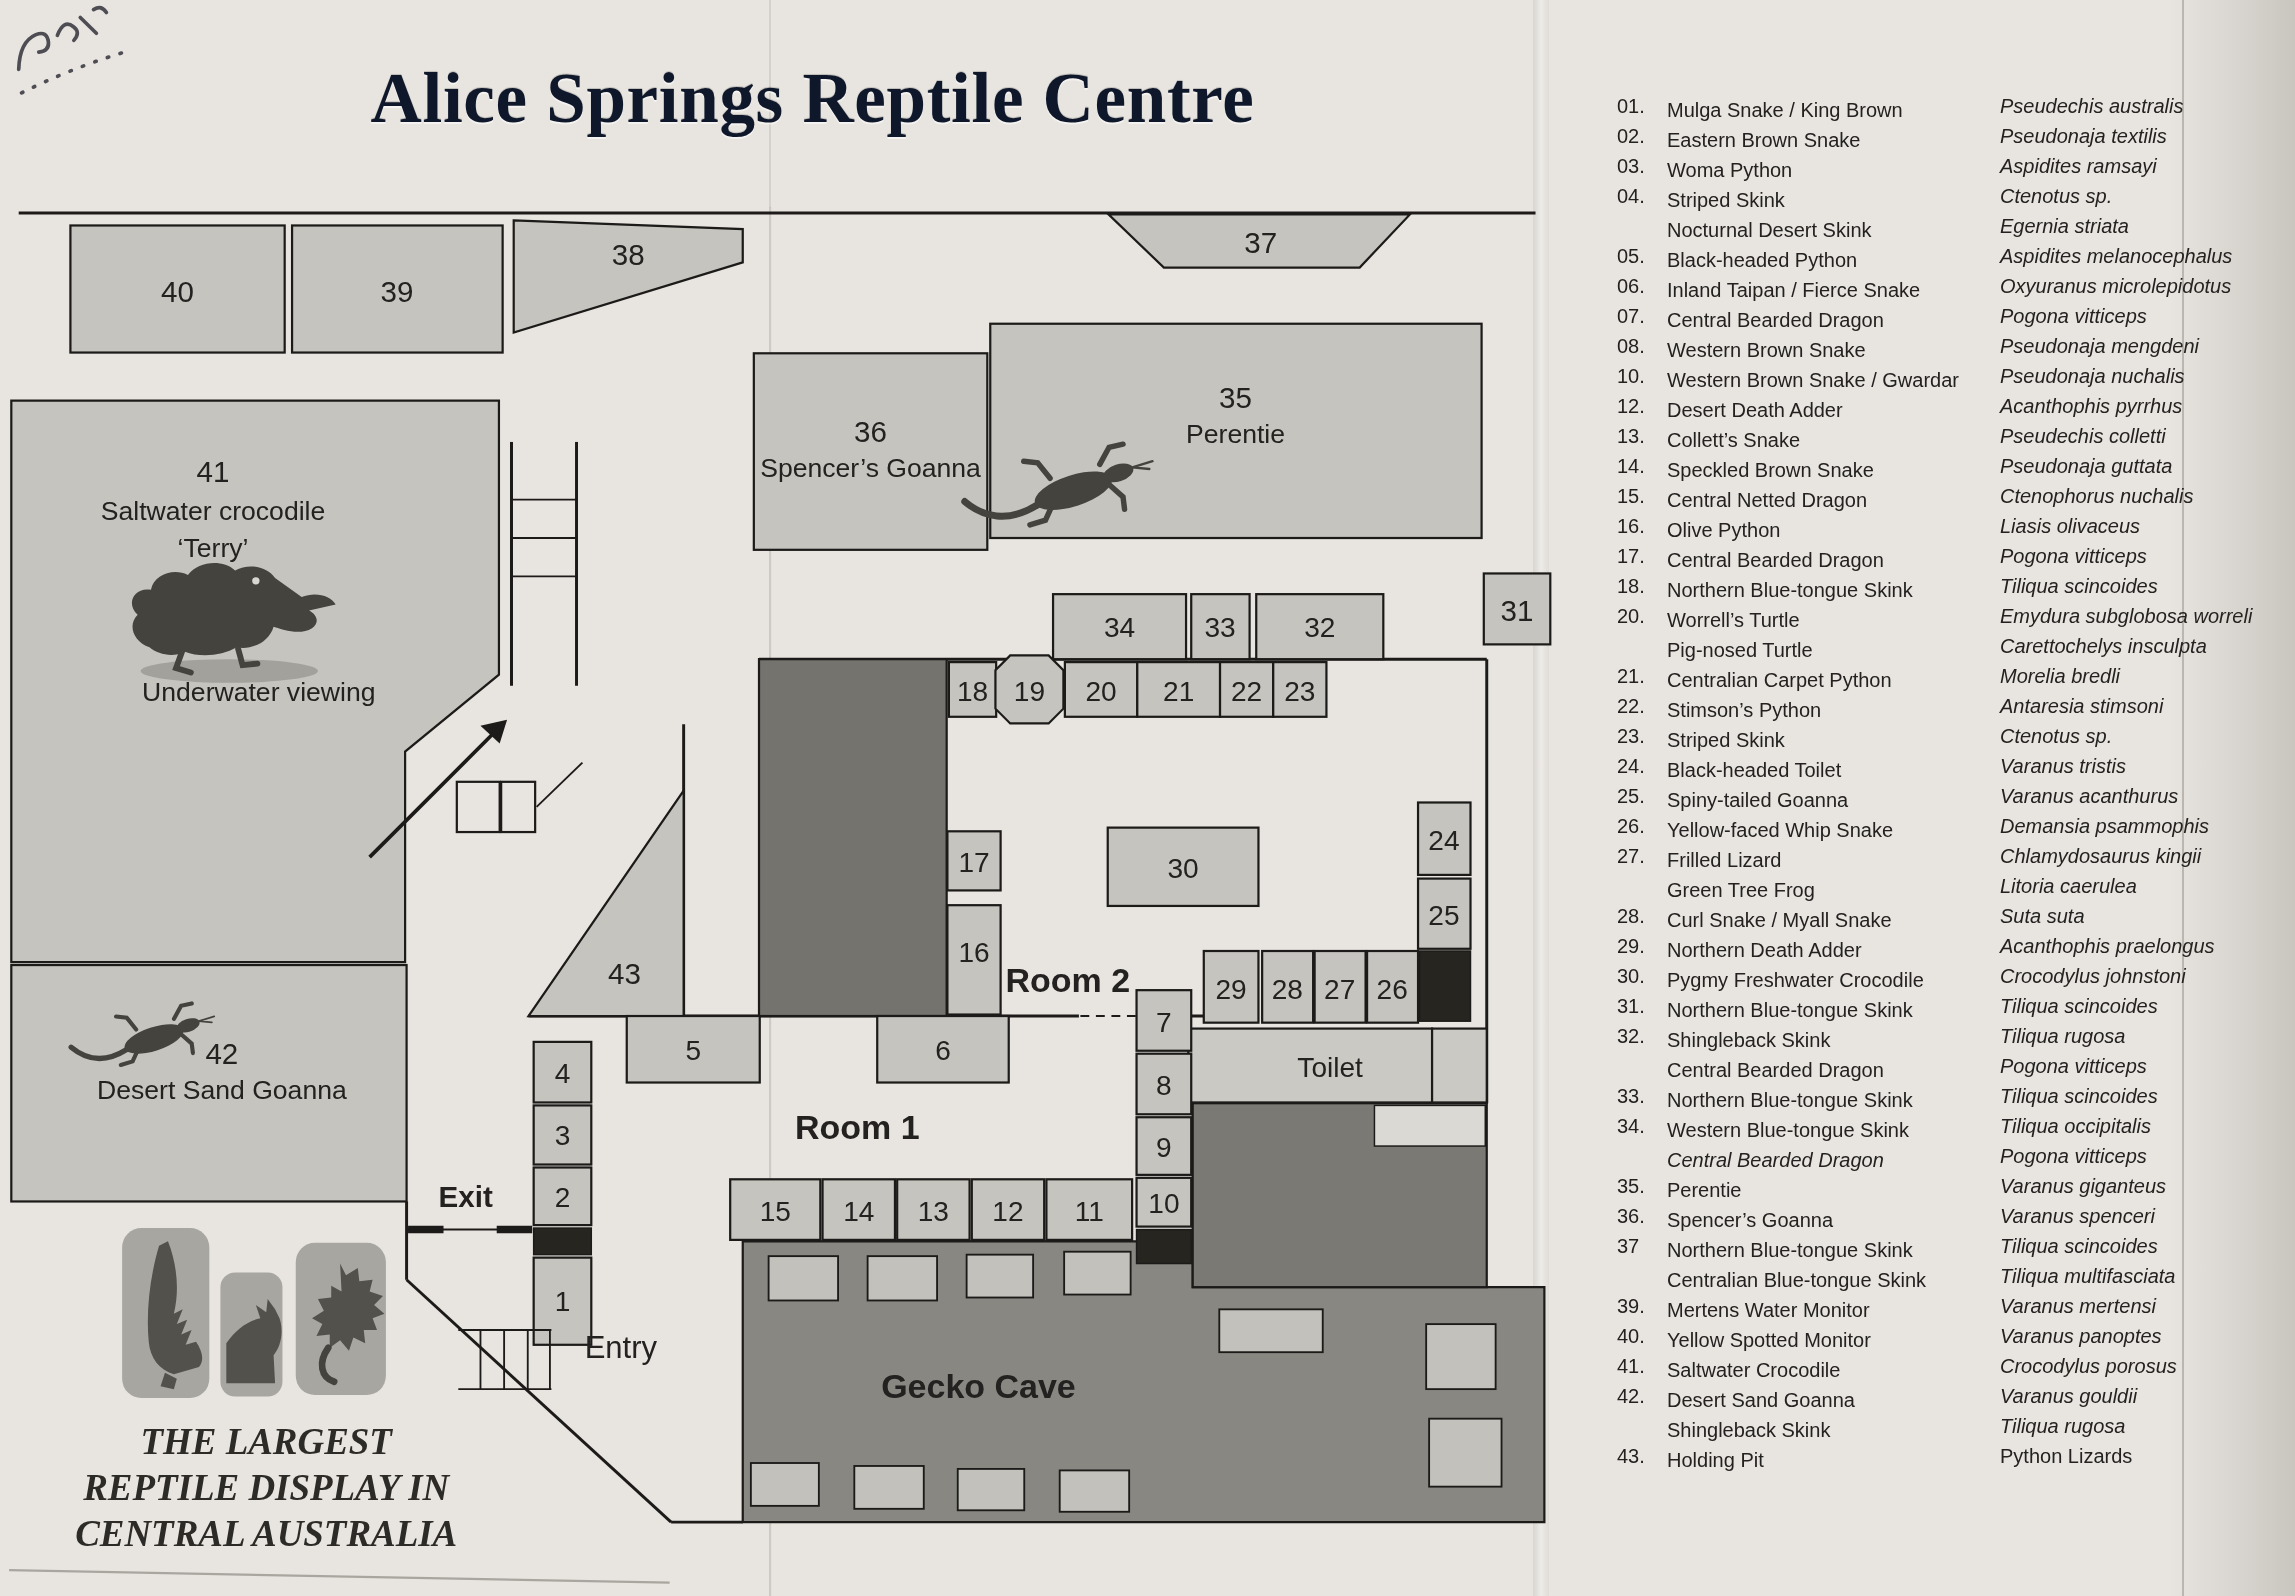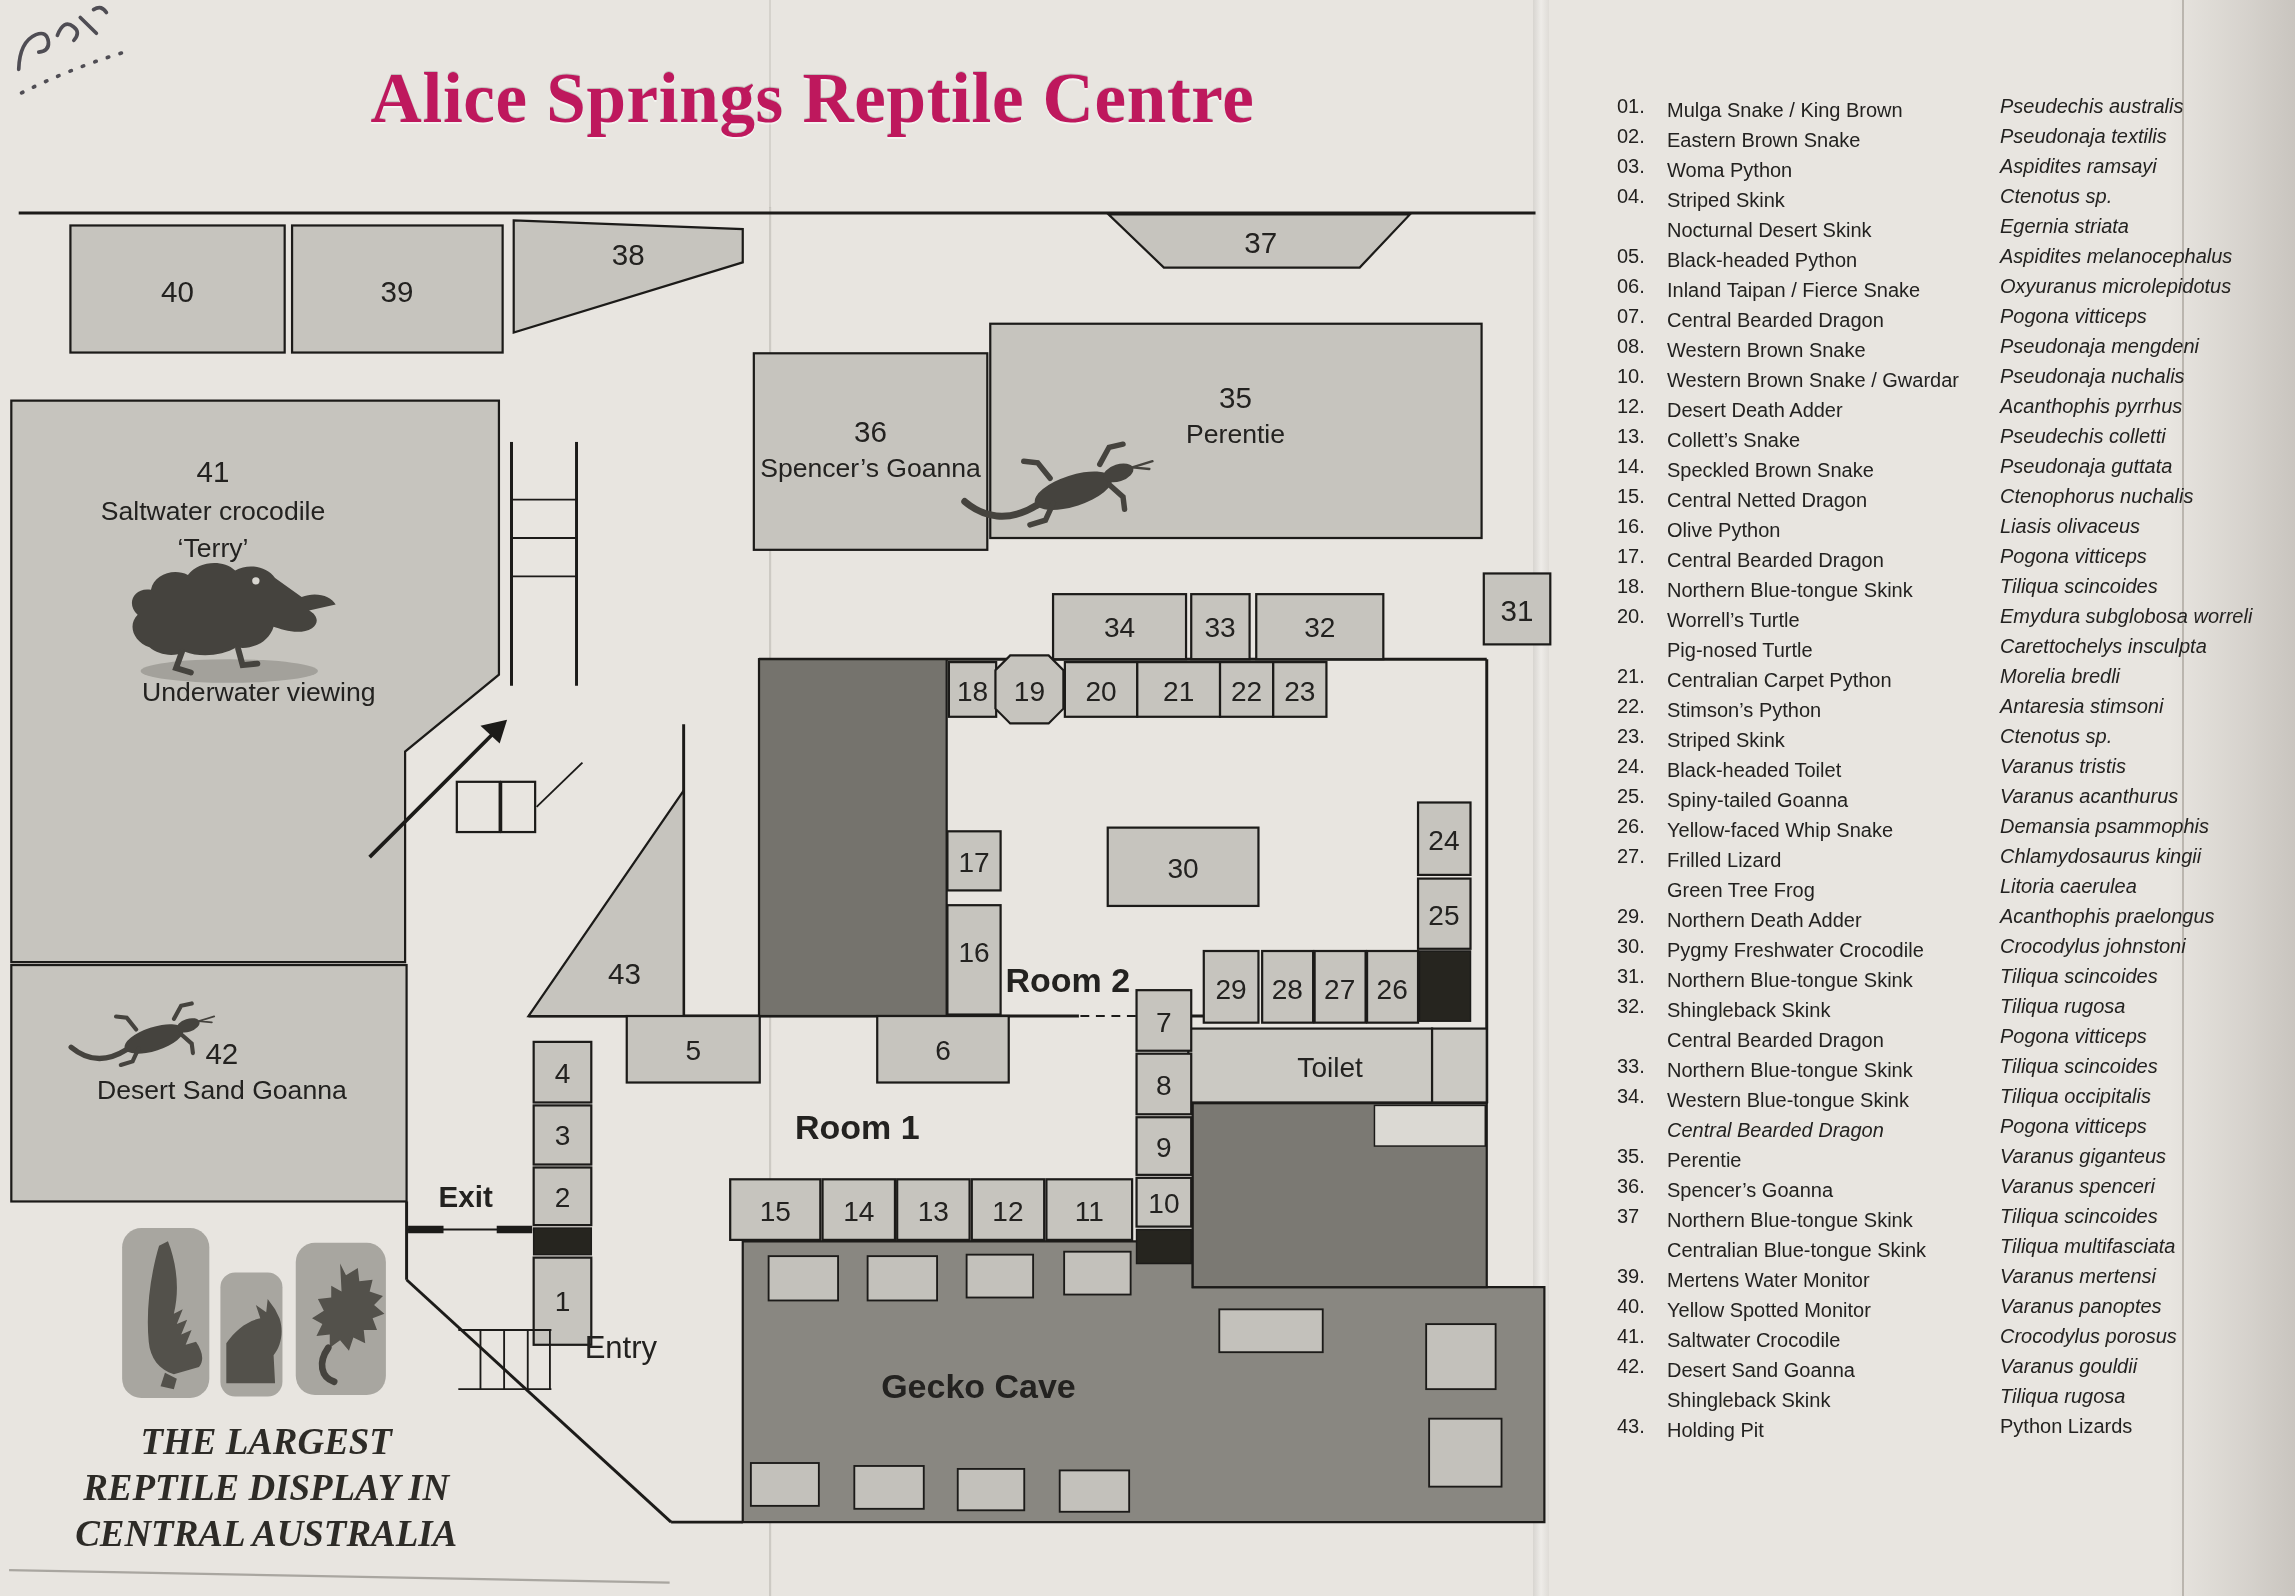--- a/index.html
+++ b/index.html
@@ -5,21 +5,21 @@
   html,body{margin:0;padding:0;background:#cfccc6;}
   .page{position:relative;width:2295px;height:1596px;background:#e8e5e0;overflow:hidden;
         font-family:"Liberation Sans",sans-serif;color:#232220;}
   .page::after{content:'';position:absolute;right:0;top:0;width:126px;height:100%;pointer-events:none;
         background:linear-gradient(to right, rgba(0,0,0,0), rgba(60,50,40,0.10) 60%, rgba(60,50,40,0.18));}
   .edge-line{position:absolute;left:2182px;top:0;width:2.2px;height:100%;background:rgba(90,80,70,.30);}
   .fold{position:absolute;left:1533px;top:0;width:16.3px;height:100%;
         background:linear-gradient(to right, rgba(0,0,0,0.07), rgba(255,255,255,0.25), rgba(0,0,0,0.04));}
   .crease-top{position:absolute;left:769px;top:0;width:2.2px;height:208px;background:#d5d2cc;}
   .page-title{position:absolute;left:44px;top:10.3px;width:1537px;text-align:center;
-        font-family:"Liberation Serif",serif;font-weight:bold;font-size:71px;letter-spacing:0.7px;color:#be185d;
+        font-family:"Liberation Serif",serif;font-weight:bold;font-size:71px;letter-spacing:0.7px;color:#0f172a;
         text-shadow:0 1.5px 0.7px rgba(255,255,255,.55), 0 -0.7px 0.7px rgba(0,0,0,.18);}
   .hand{position:absolute;left:0;top:0;}
   #map{position:absolute;left:0;top:207px;}
   
   .species-list{position:absolute;left:1617px;top:95px;width:669px;}
   .sp-row{position:relative;height:30px;font-size:20px;white-space:nowrap;}
   .sp-num{position:absolute;left:0;top:0;width:47px;}
   .sp-common{position:absolute;left:50px;top:4px;}
   .sp-common.it{font-style:italic;}
   .sp-sci{position:absolute;left:383px;top:0;font-style:italic;}
@@ -424,20 +424,25 @@
         <span class="sp-num">27.</span>
         <span class="sp-common">Frilled Lizard</span>
         <span class="sp-sci">Chlamydosaurus kingii</span>
       </div>
       <div class="sp-row">
         <span class="sp-num"></span>
         <span class="sp-common">Green Tree Frog</span>
         <span class="sp-sci">Litoria caerulea</span>
       </div>
       <div class="sp-row">
+        <span class="sp-num">28.</span>
+        <span class="sp-common">Curl Snake / Myall Snake</span>
+        <span class="sp-sci">Suta suta</span>
+      </div>
+      <div class="sp-row">
         <span class="sp-num">29.</span>
         <span class="sp-common">Northern Death Adder</span>
         <span class="sp-sci">Acanthophis praelongus</span>
       </div>
       <div class="sp-row">
         <span class="sp-num">30.</span>
         <span class="sp-common">Pygmy Freshwater Crocodile</span>
         <span class="sp-sci">Crocodylus johnstoni</span>
       </div>
       <div class="sp-row">

